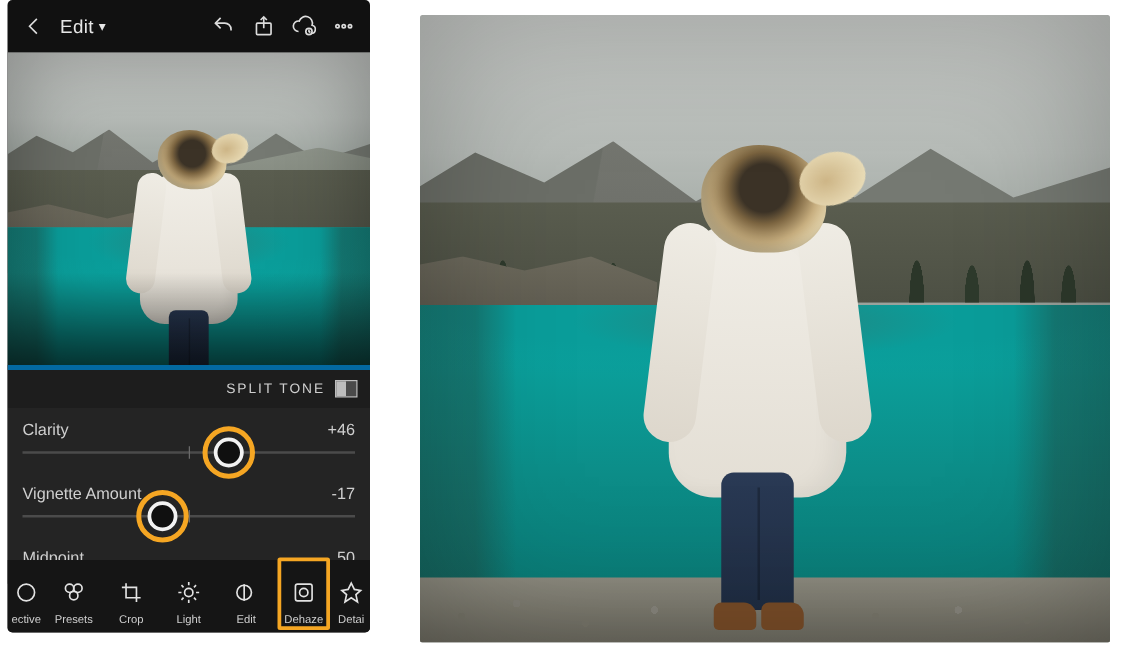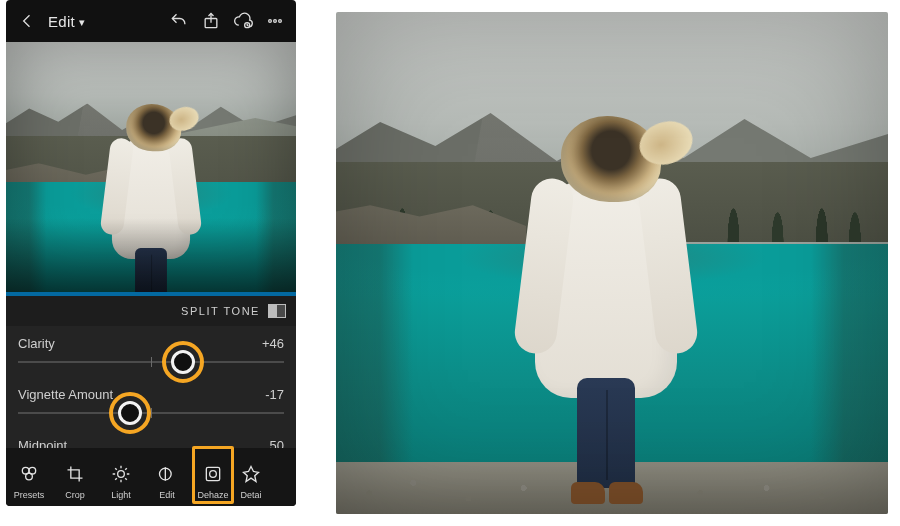--- a/index.html
+++ b/index.html
@@ -208,20 +208,26 @@
             <span class="halo" style="left:42%"></span>
           </div>
         </div>
         <div class="row">
           <div class="lab">Midpoint</div>
           <div class="val">50</div>
         </div>
       </div>
 
     <div class="toolbar" id="toolbar">
+        <div class="tool edge">
+          <span><svg viewBox="0 0 24 24">
+              <circle cx="12" cy="12" r="8"></circle>
+            </svg></span>
+          <span>ective</span>
+        </div>
         <div class="tool">
           <span><svg viewBox="0 0 24 24">
               <circle cx="8" cy="8" r="4"></circle>
               <circle cx="16" cy="8" r="4"></circle>
               <circle cx="12" cy="15" r="4"></circle>
             </svg></span>
           <span>Presets</span>
         </div>
         <div class="tool">
           <span><svg viewBox="0 0 24 24">

